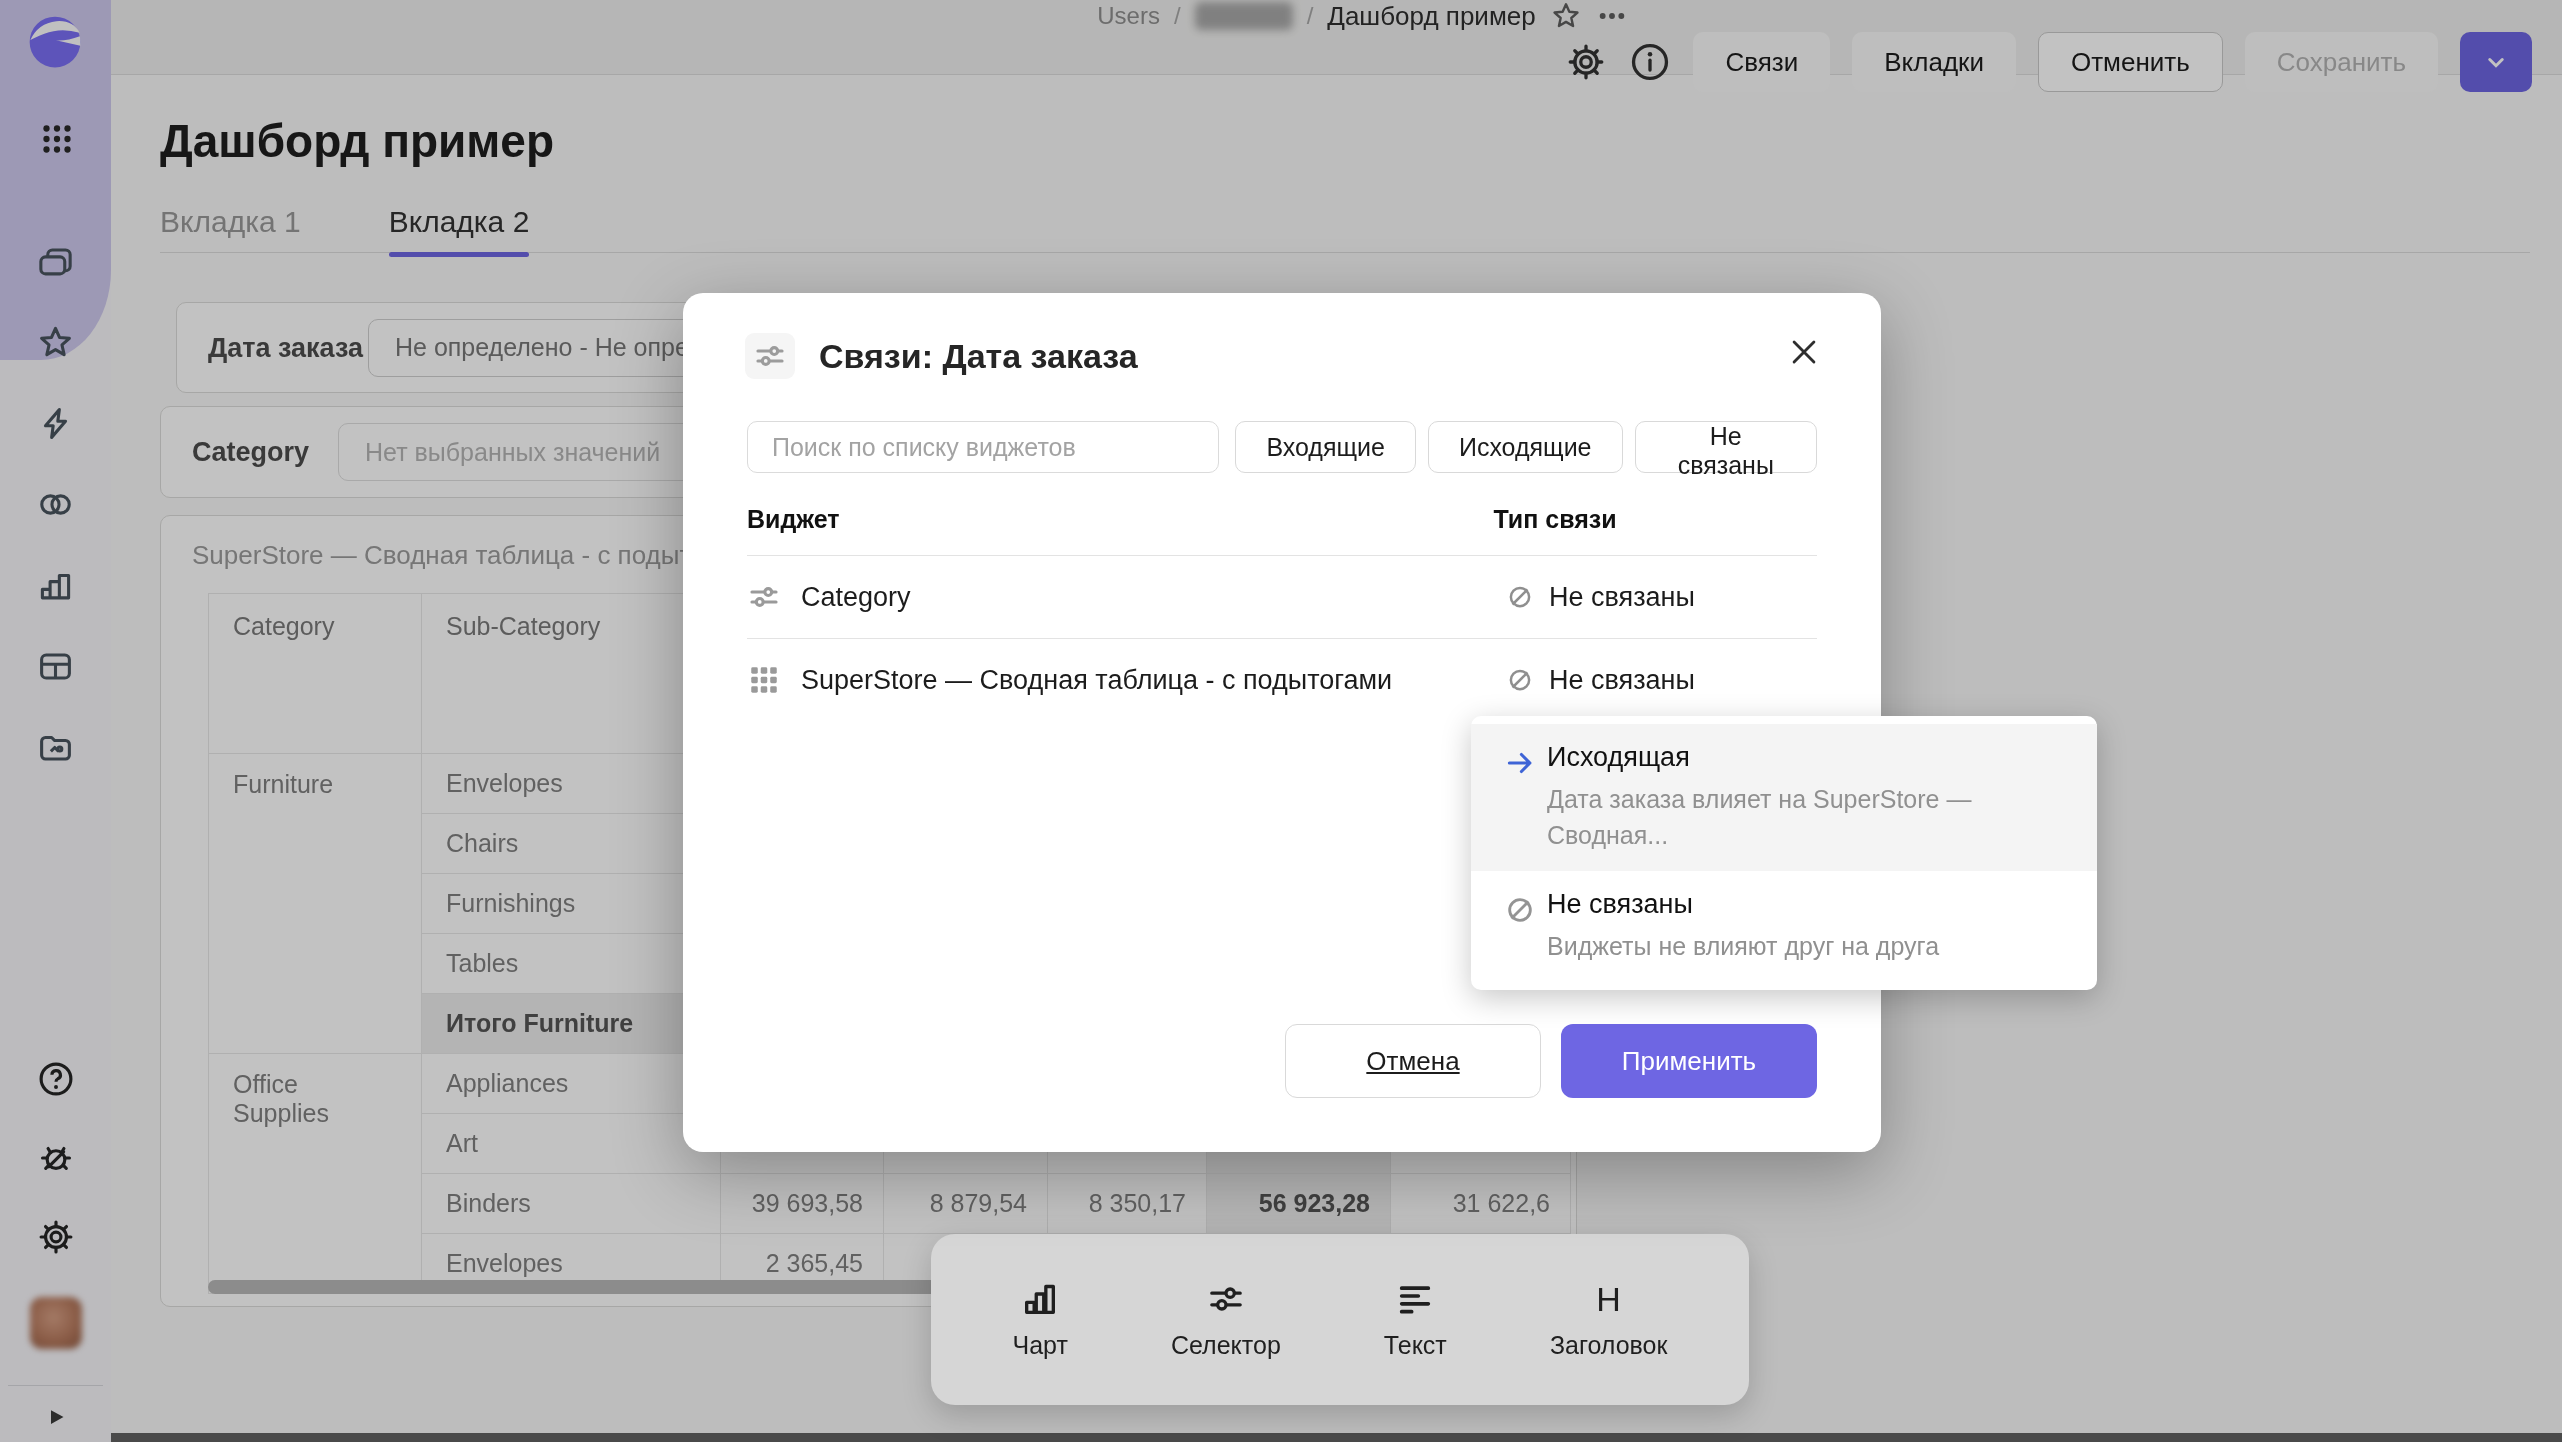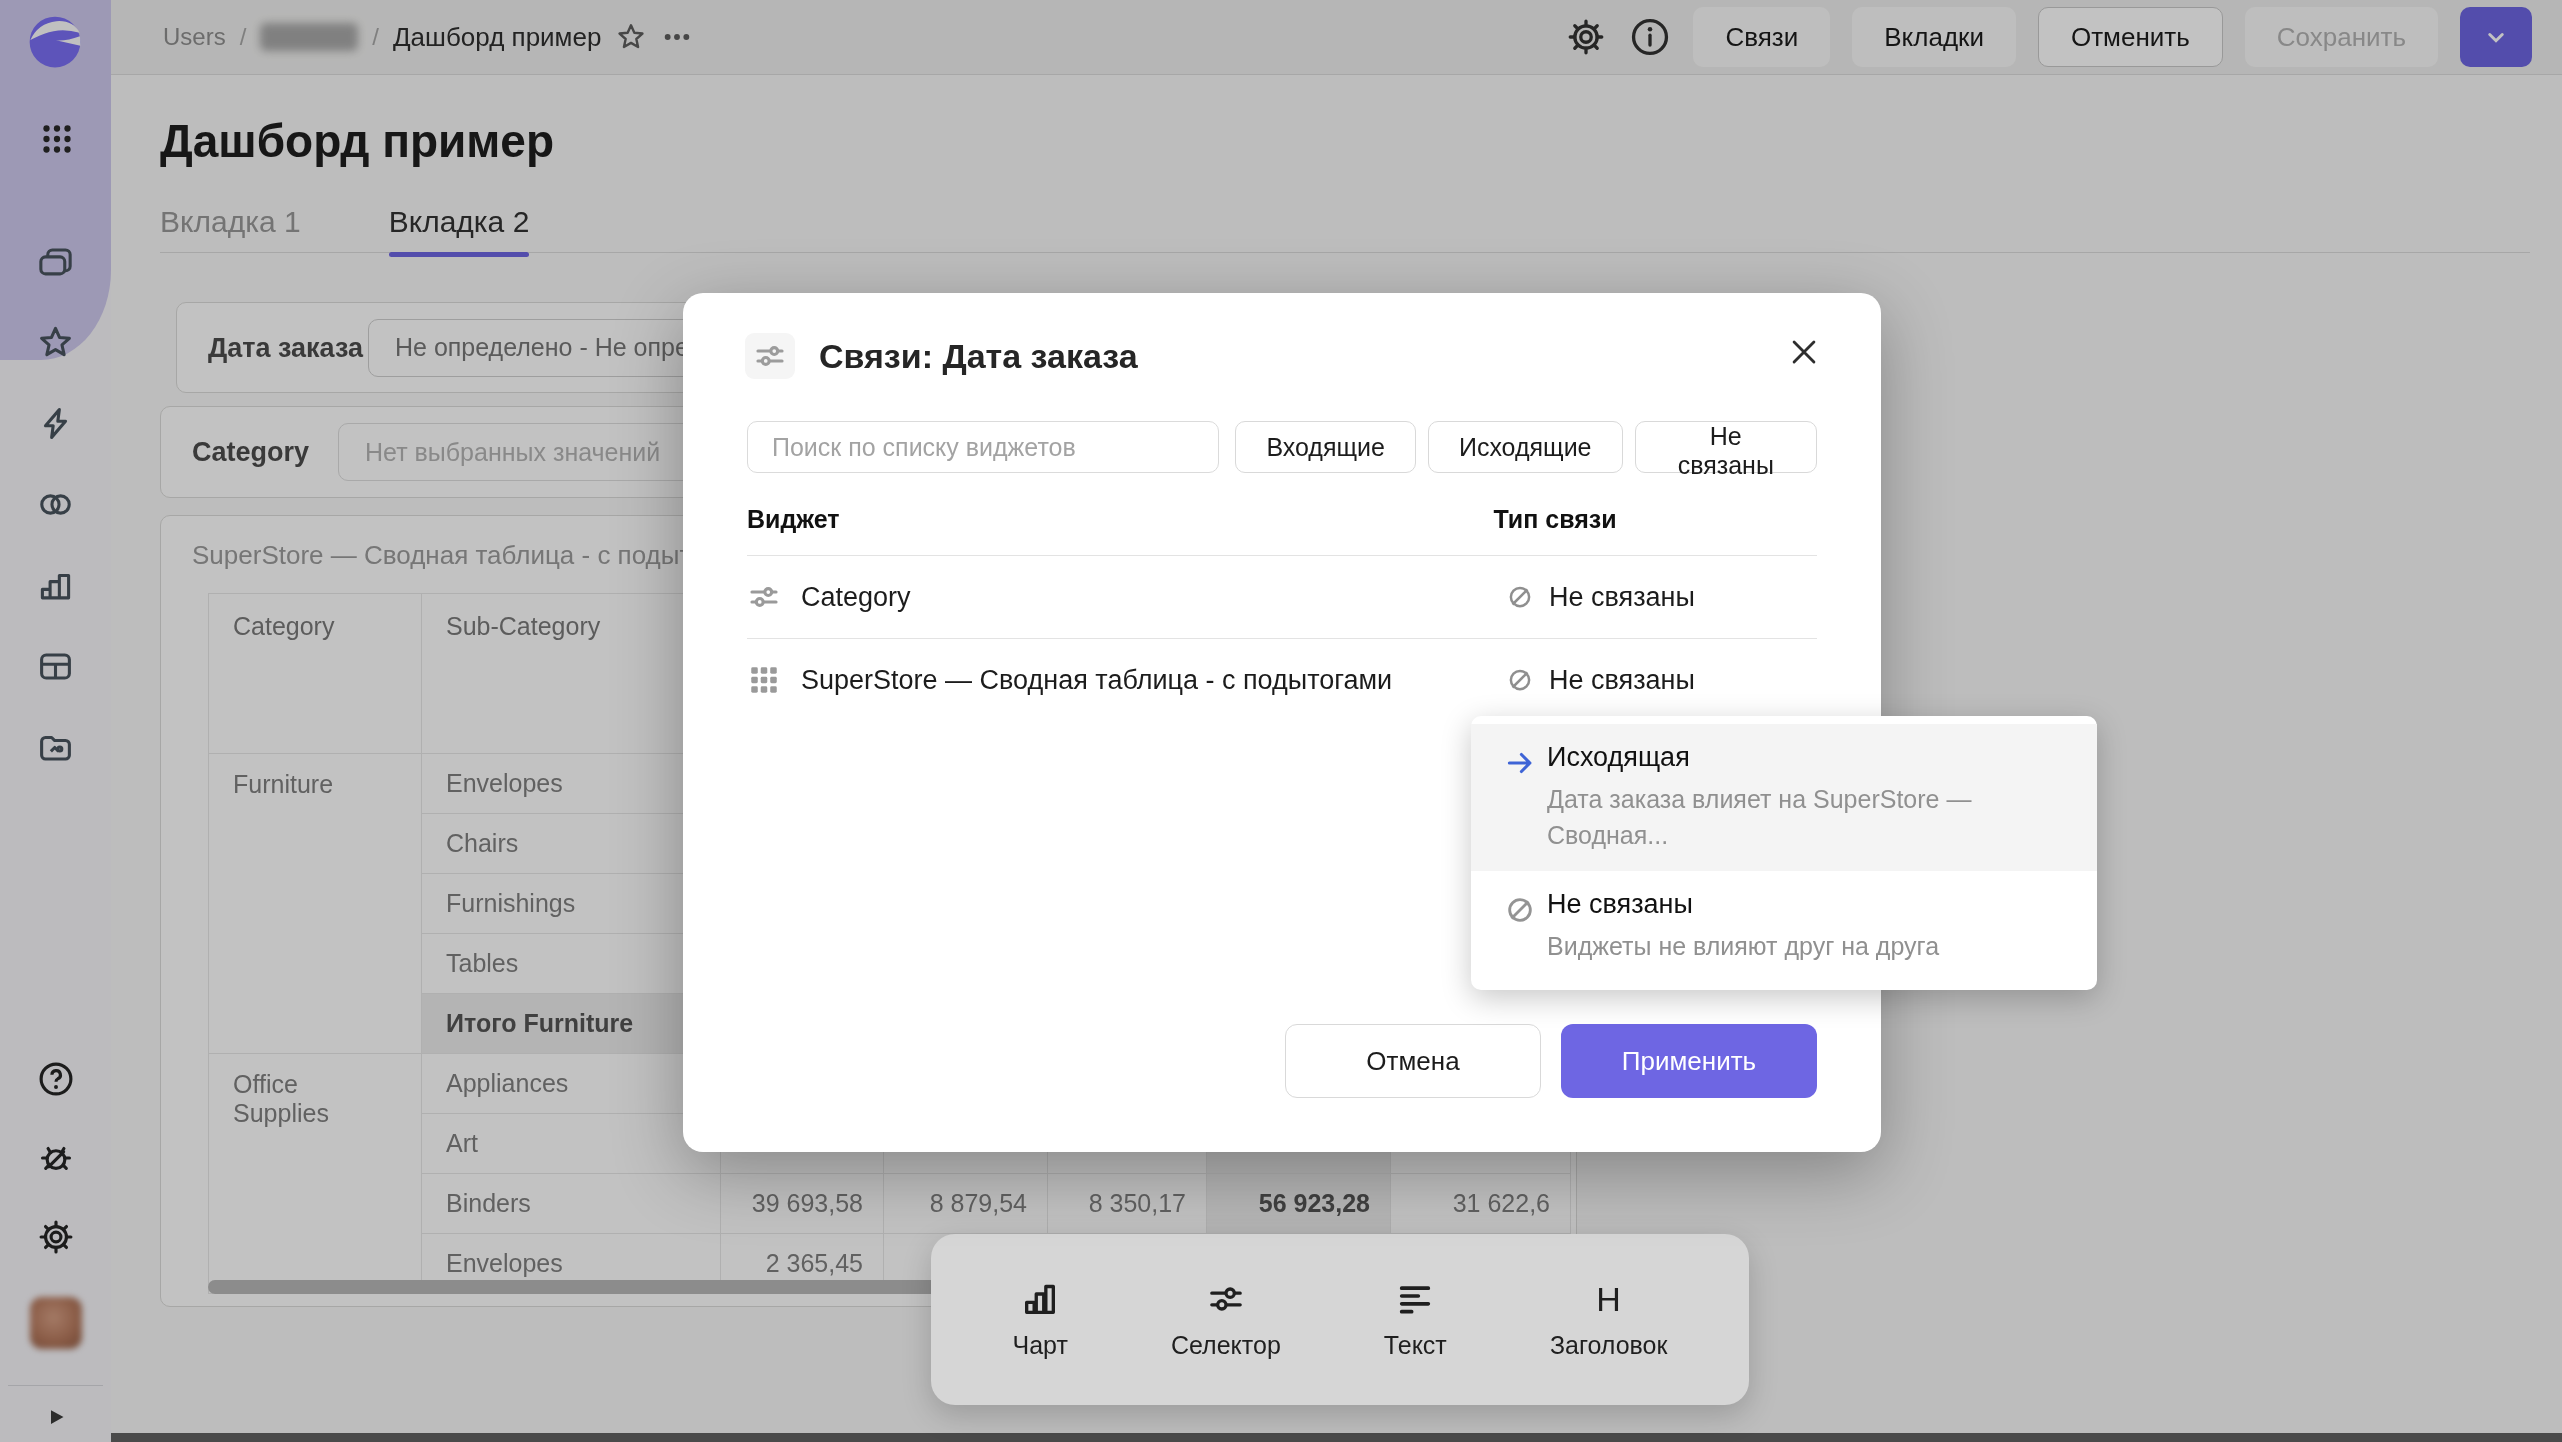--- a/index.html
+++ b/index.html
@@ -18,21 +18,21 @@
   .side-bottom { position:absolute; left:0; bottom:0; width:111px; display:flex; flex-direction:column; align-items:center; }
   .side-ic2 { width:38px; height:38px; color:#262626; margin-bottom:41px; }
   .avatar { width:52px; height:52px; border-radius:12px; margin-bottom:36px;
             background:radial-gradient(circle at 45% 40%, #d8a186 0%, #b77a5e 55%, #8f5b43 100%);
             filter:blur(3px); }
   .side-sep { width:95px; height:1px; background:#d9d9de; margin-bottom:16px; }
   .play-ic { width:30px; height:30px; color:#3a3a3a; margin-bottom:10px; }
 
   
   .topbar { position:absolute; left:111px; top:0; width:2451px; height:75px; background:#f0f0ef;
-            border-bottom:1px solid #dcdcdc; display:flex; align-items:center; z-index:5; }
+            border-bottom:1px solid #dcdcdc; display:flex; align-items:center; z-index:5;flex-direction:column; }
   .crumbs { display:flex; align-items:center; gap:14px; margin-left:52px; font-size:24px; }
   .crumb-root { color:#8f8f8f; cursor:pointer; }
   .crumb-sep { color:#a8a8a8; }
   .blur-chip { width:98px; height:28px; border-radius:6px; background:#a9a9a9; filter:blur(4px); }
   .crumb-cur { color:#2e2e2e; font-size:26px; }
   .mini-ic { width:32px; height:32px; color:#5e5e5e; cursor:pointer; }
   .top-actions { margin-left:auto; margin-right:30px; display:flex; align-items:center; gap:22px; }
   .icon-btn { width:42px; height:42px; color:#333; cursor:pointer; }
   .tb-btn { height:60px; padding:0 32px; border-radius:10px; background:#fafafa; border:none;
             font-size:26px; color:#1c1c1c; font-family:inherit; display:flex; align-items:center; cursor:pointer; }
@@ -107,21 +107,21 @@
   .m-sep { position:absolute; left:64px; right:64px; height:1px; background:#e3e3e3; }
   .m-row { position:absolute; left:64px; right:64px; height:82px; display:flex; align-items:center; }
   .m-row .w-ic { width:34px; height:34px; color:#9a9a9a; margin-right:20px; flex:none; }
   .m-row .w-name { font-size:27px; color:#1c1c1c; white-space:nowrap; overflow:hidden; }
   .m-link { position:absolute; left:758px; display:flex; align-items:center; gap:14px; cursor:pointer; }
   .m-link svg { width:30px; height:30px; color:#8f8f8f; }
   .m-link span { font-size:27px; color:#1c1c1c; }
   .m-footer { position:absolute; left:64px; right:64px; bottom:54px; display:flex; align-items:center; }
   .m-btn { height:74px; border-radius:12px; font-family:inherit; font-size:26px; padding:0 40px; cursor:pointer; border:none; }
   .m-btn.ghost-disabled { background:#f3f3f3; color:#b5b5b5; cursor:default; }
-  .m-btn.outline { background:#fff; border:1px solid #d9d9d9; color:#1c1c1c; width:256px; margin-left:auto; }
+  .m-btn.outline { background:#fff; border:1px solid #d9d9d9; color:#1c1c1c; width:256px; margin-left:auto;text-decoration:underline; }
   .m-btn.primary { background:#6e66e3; color:#fff; width:256px; margin-left:20px; }
 
   
   .dropdown { position:absolute; left:1471px; top:716px; width:626px; background:#fff; border-radius:10px;
               box-shadow:0 8px 30px rgba(0,0,0,.22); z-index:70; padding:8px 0; }
   .dd-item { position:relative; padding:18px 24px 18px 76px; cursor:pointer; }
   .dd-item.hl { background:#f4f4f4; }
   .dd-item .dd-ic { position:absolute; left:32px; top:22px; width:34px; height:34px; }
   .dd-ic.blue { color:#3e64d6; }
   .dd-ic.gray { color:#949494; }

